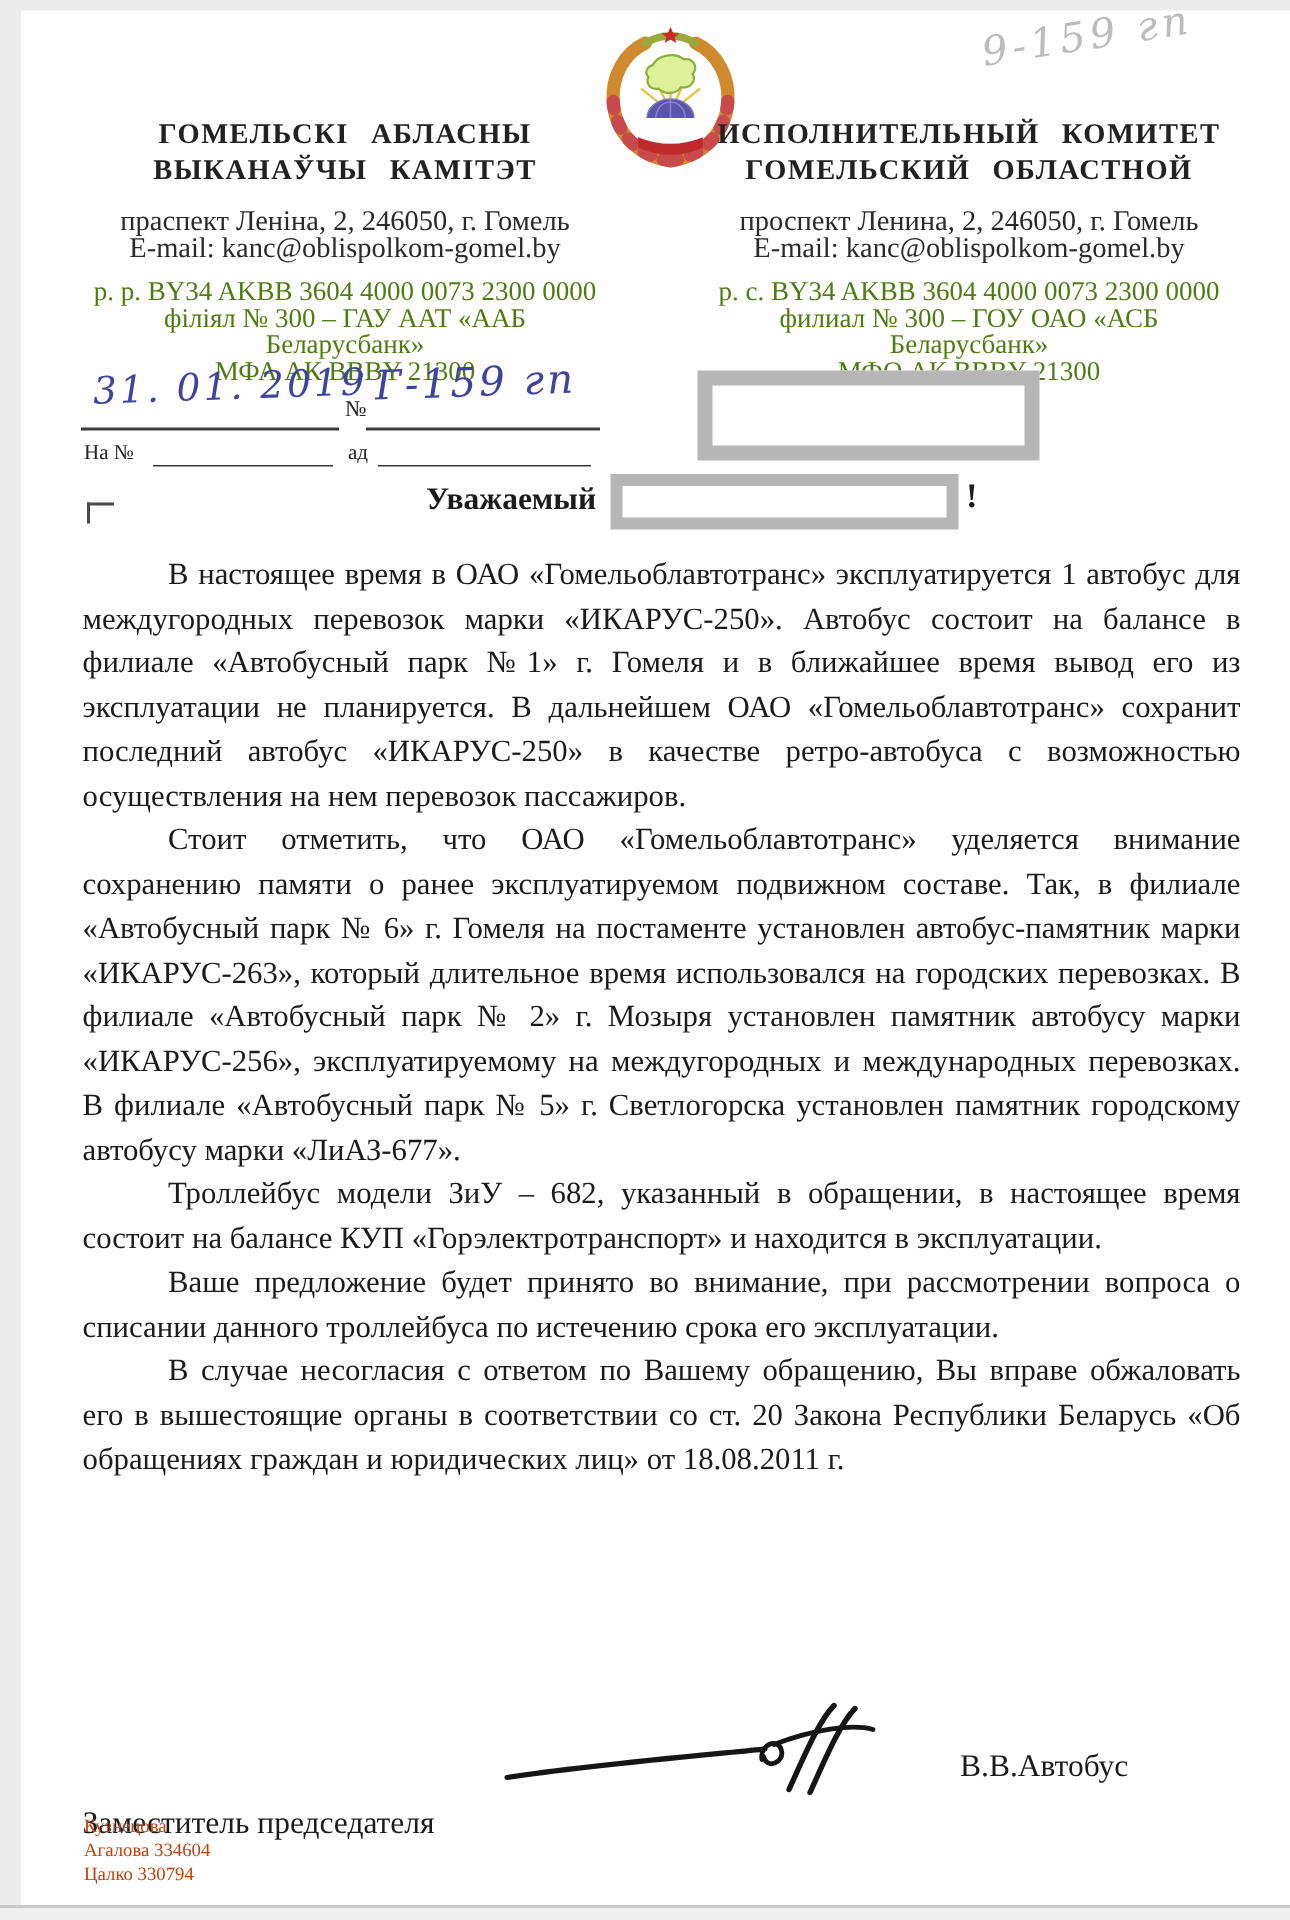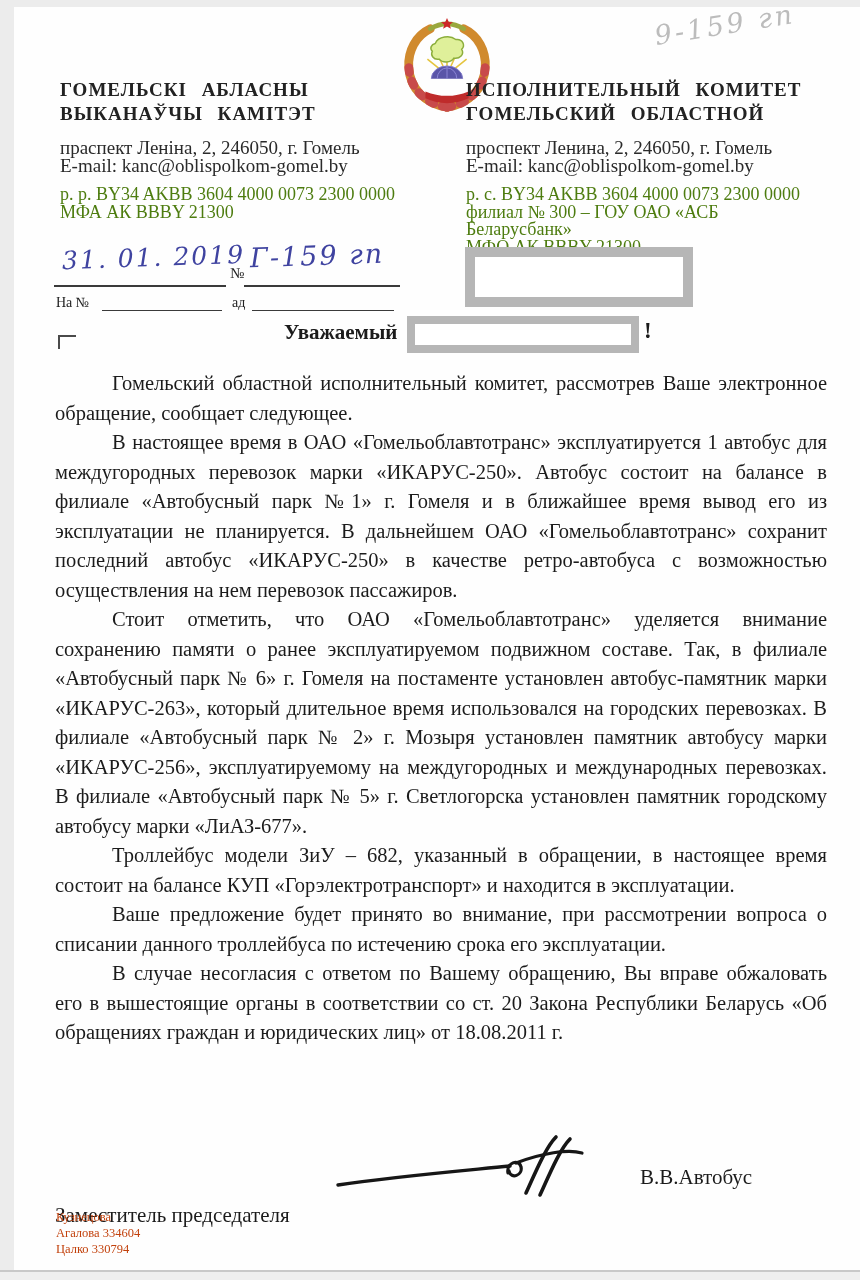--- a/index.html
+++ b/index.html
@@ -9,21 +9,21 @@
     font-family:"Liberation Serif", serif;
     color:#1b1b1b;
     overflow:hidden;
   }
   .page{
     position:absolute;left:14px;top:7px;width:846px;height:1263px;
     background:#fefefe;
   }
   .abs{position:absolute;}
   
-  .hdr-col{}
+  .hdr-col{text-align:center;}
   .hdr-title{
     font-weight:bold;font-size:19px;line-height:24px;
     letter-spacing:1px;word-spacing:9px;color:#222;
   }
   .hdr-addr{font-size:19px;line-height:17.5px;color:#2a2a2a;}
   .hdr-bank{font-size:18px;line-height:17.5px;color:#4d7c0f;}
   
   .hand-blue{
     font-style:italic;color:#3f43a0;
     font-family:"DejaVu Serif", serif;
@@ -86,20 +86,21 @@
   <div class="abs hand-pencil" style="left:640px;top:2px;">9-159 гп</div>
 
   <div class="abs hdr-col" style="left:46px;top:71px;width:340px;">
     <div class="hdr-title">ГОМЕЛЬСКІ АБЛАСНЫ</div>
     <div class="hdr-title">ВЫКАНАЎЧЫ КАМІТЭТ</div>
     <div style="height:13px;"></div>
     <div class="hdr-addr">праспект Леніна, 2, 246050, г. Гомель</div>
     <div class="hdr-addr">E-mail: kanc@oblispolkom-gomel.by</div>
     <div style="height:12px;"></div>
     <div class="hdr-bank">р. р. BY34 AKBB 3604 4000 0073 2300 0000</div>
+    <div class="hdr-bank">філіял № 300 – ГАУ ААТ «ААБ Беларусбанк»</div>
     <div class="hdr-bank">МФА АК BBBY 21300</div>
   </div>
 
   <div class="abs hdr-col" style="left:452px;top:71px;width:360px;">
     <div class="hdr-title">ИСПОЛНИТЕЛЬНЫЙ КОМИТЕТ</div>
     <div class="hdr-title">ГОМЕЛЬСКИЙ ОБЛАСТНОЙ</div>
     <div style="height:13px;"></div>
     <div class="hdr-addr">проспект Ленина, 2, 246050, г. Гомель</div>
     <div class="hdr-addr">E-mail: kanc@oblispolkom-gomel.by</div>
     <div style="height:12px;"></div>
@@ -121,21 +122,20 @@
 
   <div class="abs redact" style="left:451px;top:240px;width:228px;height:60px;"></div>
   <div class="abs redact" style="left:393px;top:309px;width:232px;height:37px;border-width:8px;"></div>
 
   <div class="abs corner-mark" style="left:44px;top:328px;"></div>
 
   <div class="abs greeting" style="left:270px;top:313px;">Уважаемый</div>
   <div class="abs greeting" style="left:630px;top:311px;font-size:23px;">!</div>
 
   <div class="abs body-text" style="left:41px;top:362px;">
-    <p class="para">Гомельский областной исполнительный комитет, рассмотрев Ваше электронное обращение, сообщает следующее.</p>
     <p class="para">В настоящее время в ОАО «Гомельоблавтотранс» эксплуатируется 1 автобус для междугородных перевозок марки «ИКАРУС-250». Автобус состоит на балансе в филиале «Автобусный парк №1» г. Гомеля и в ближайшее время вывод его из эксплуатации не планируется. В дальнейшем ОАО «Гомельоблавтотранс» сохранит последний автобус «ИКАРУС-250» в качестве ретро-автобуса с возможностью осуществления на нем перевозок пассажиров.</p>
     <p class="para">Стоит отметить, что ОАО «Гомельоблавтотранс» уделяется внимание сохранению памяти о ранее эксплуатируемом подвижном составе. Так, в филиале «Автобусный парк № 6» г. Гомеля на постаменте установлен автобус-памятник марки «ИКАРУС-263», который длительное время использовался на городских перевозках. В филиале «Автобусный парк № 2» г. Мозыря установлен памятник автобусу марки «ИКАРУС-256», эксплуатируемому на междугородных и международных перевозках. В филиале «Автобусный парк № 5» г. Светлогорска установлен памятник городскому автобусу марки «ЛиАЗ-677».</p>
     <p class="para">Троллейбус модели ЗиУ – 682, указанный в обращении, в настоящее время состоит на балансе КУП «Горэлектротранспорт» и находится в эксплуатации.</p>
     <p class="para">Ваше предложение будет принято во внимание, при рассмотрении вопроса о списании данного троллейбуса по истечению срока его эксплуатации.</p>
     <p class="para">В случае несогласия с ответом по Вашему обращению, Вы вправе обжаловать его в вышестоящие органы в соответствии со ст. 20 Закона Республики Беларусь «Об обращениях граждан и юридических лиц» от 18.08.2011 г.</p>
   </div>
 
   <div class="abs sig-text" style="left:41px;top:1158px;margin-top:38px;">Заместитель председателя</div>
   <div class="abs" style="left:316px;top:1122px;width:260px;height:80px;">
     <svg viewBox="0 0 260 80" width="260" height="80" fill="none" stroke="#161616" stroke-linecap="round">

